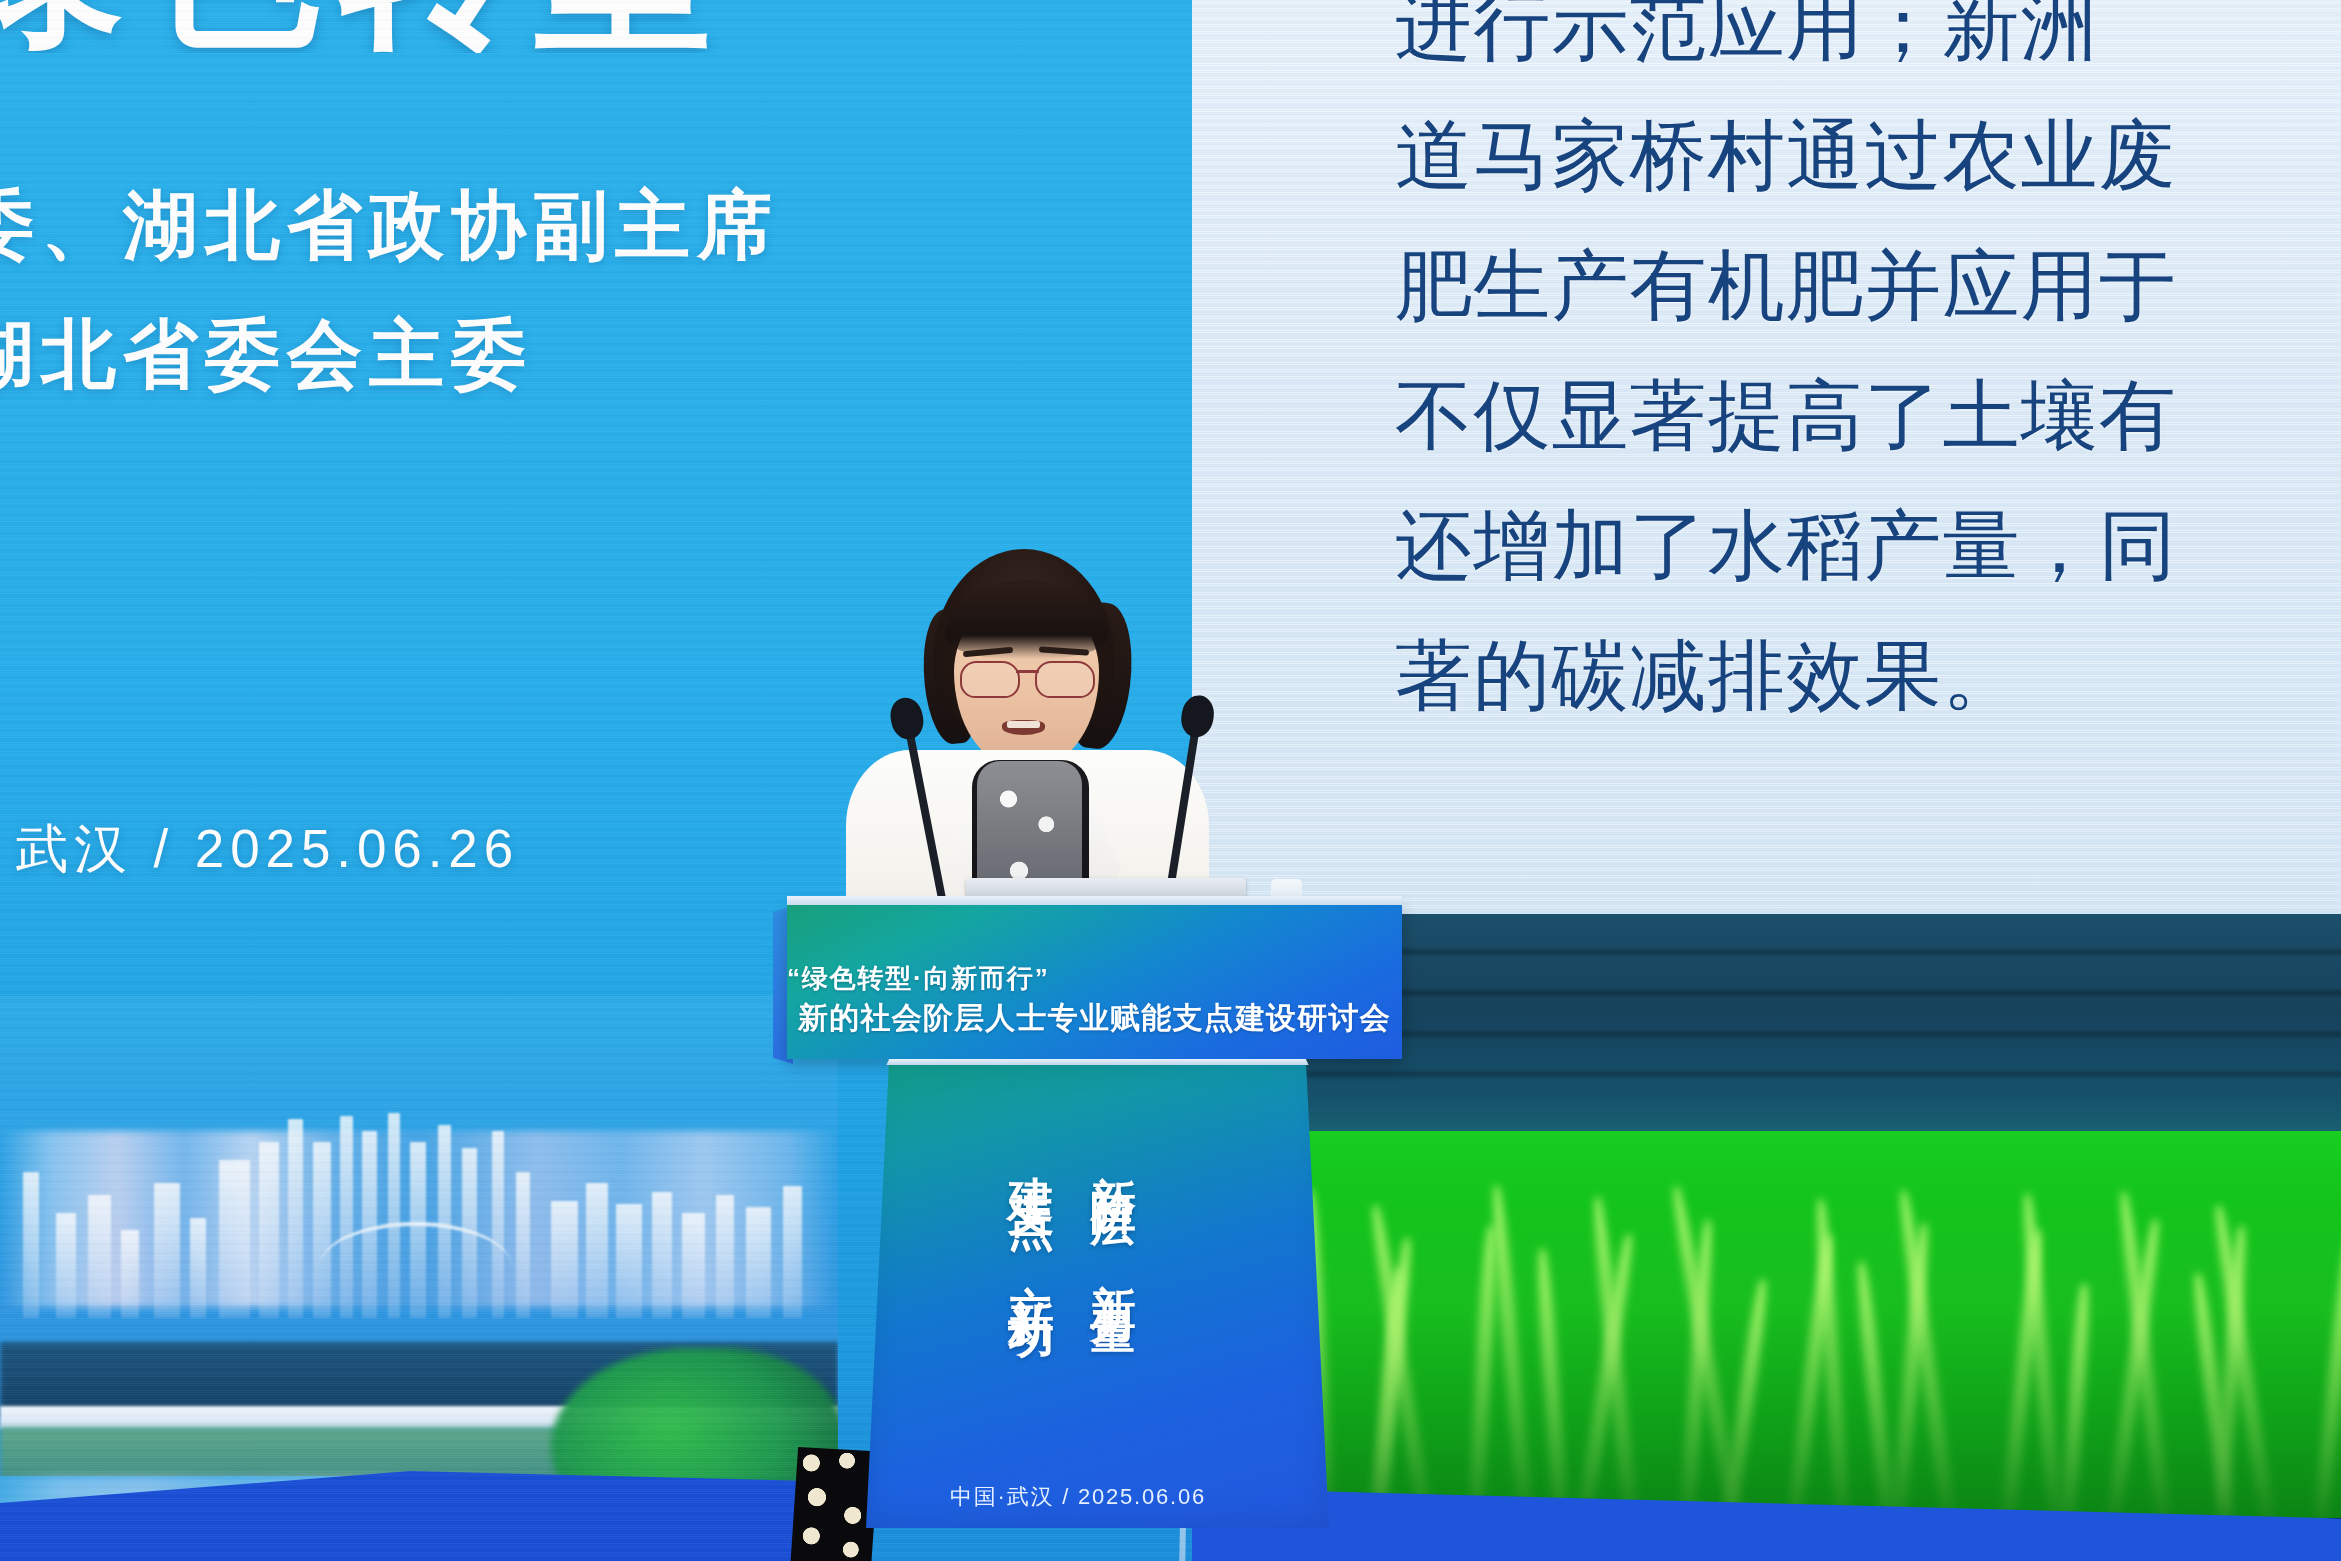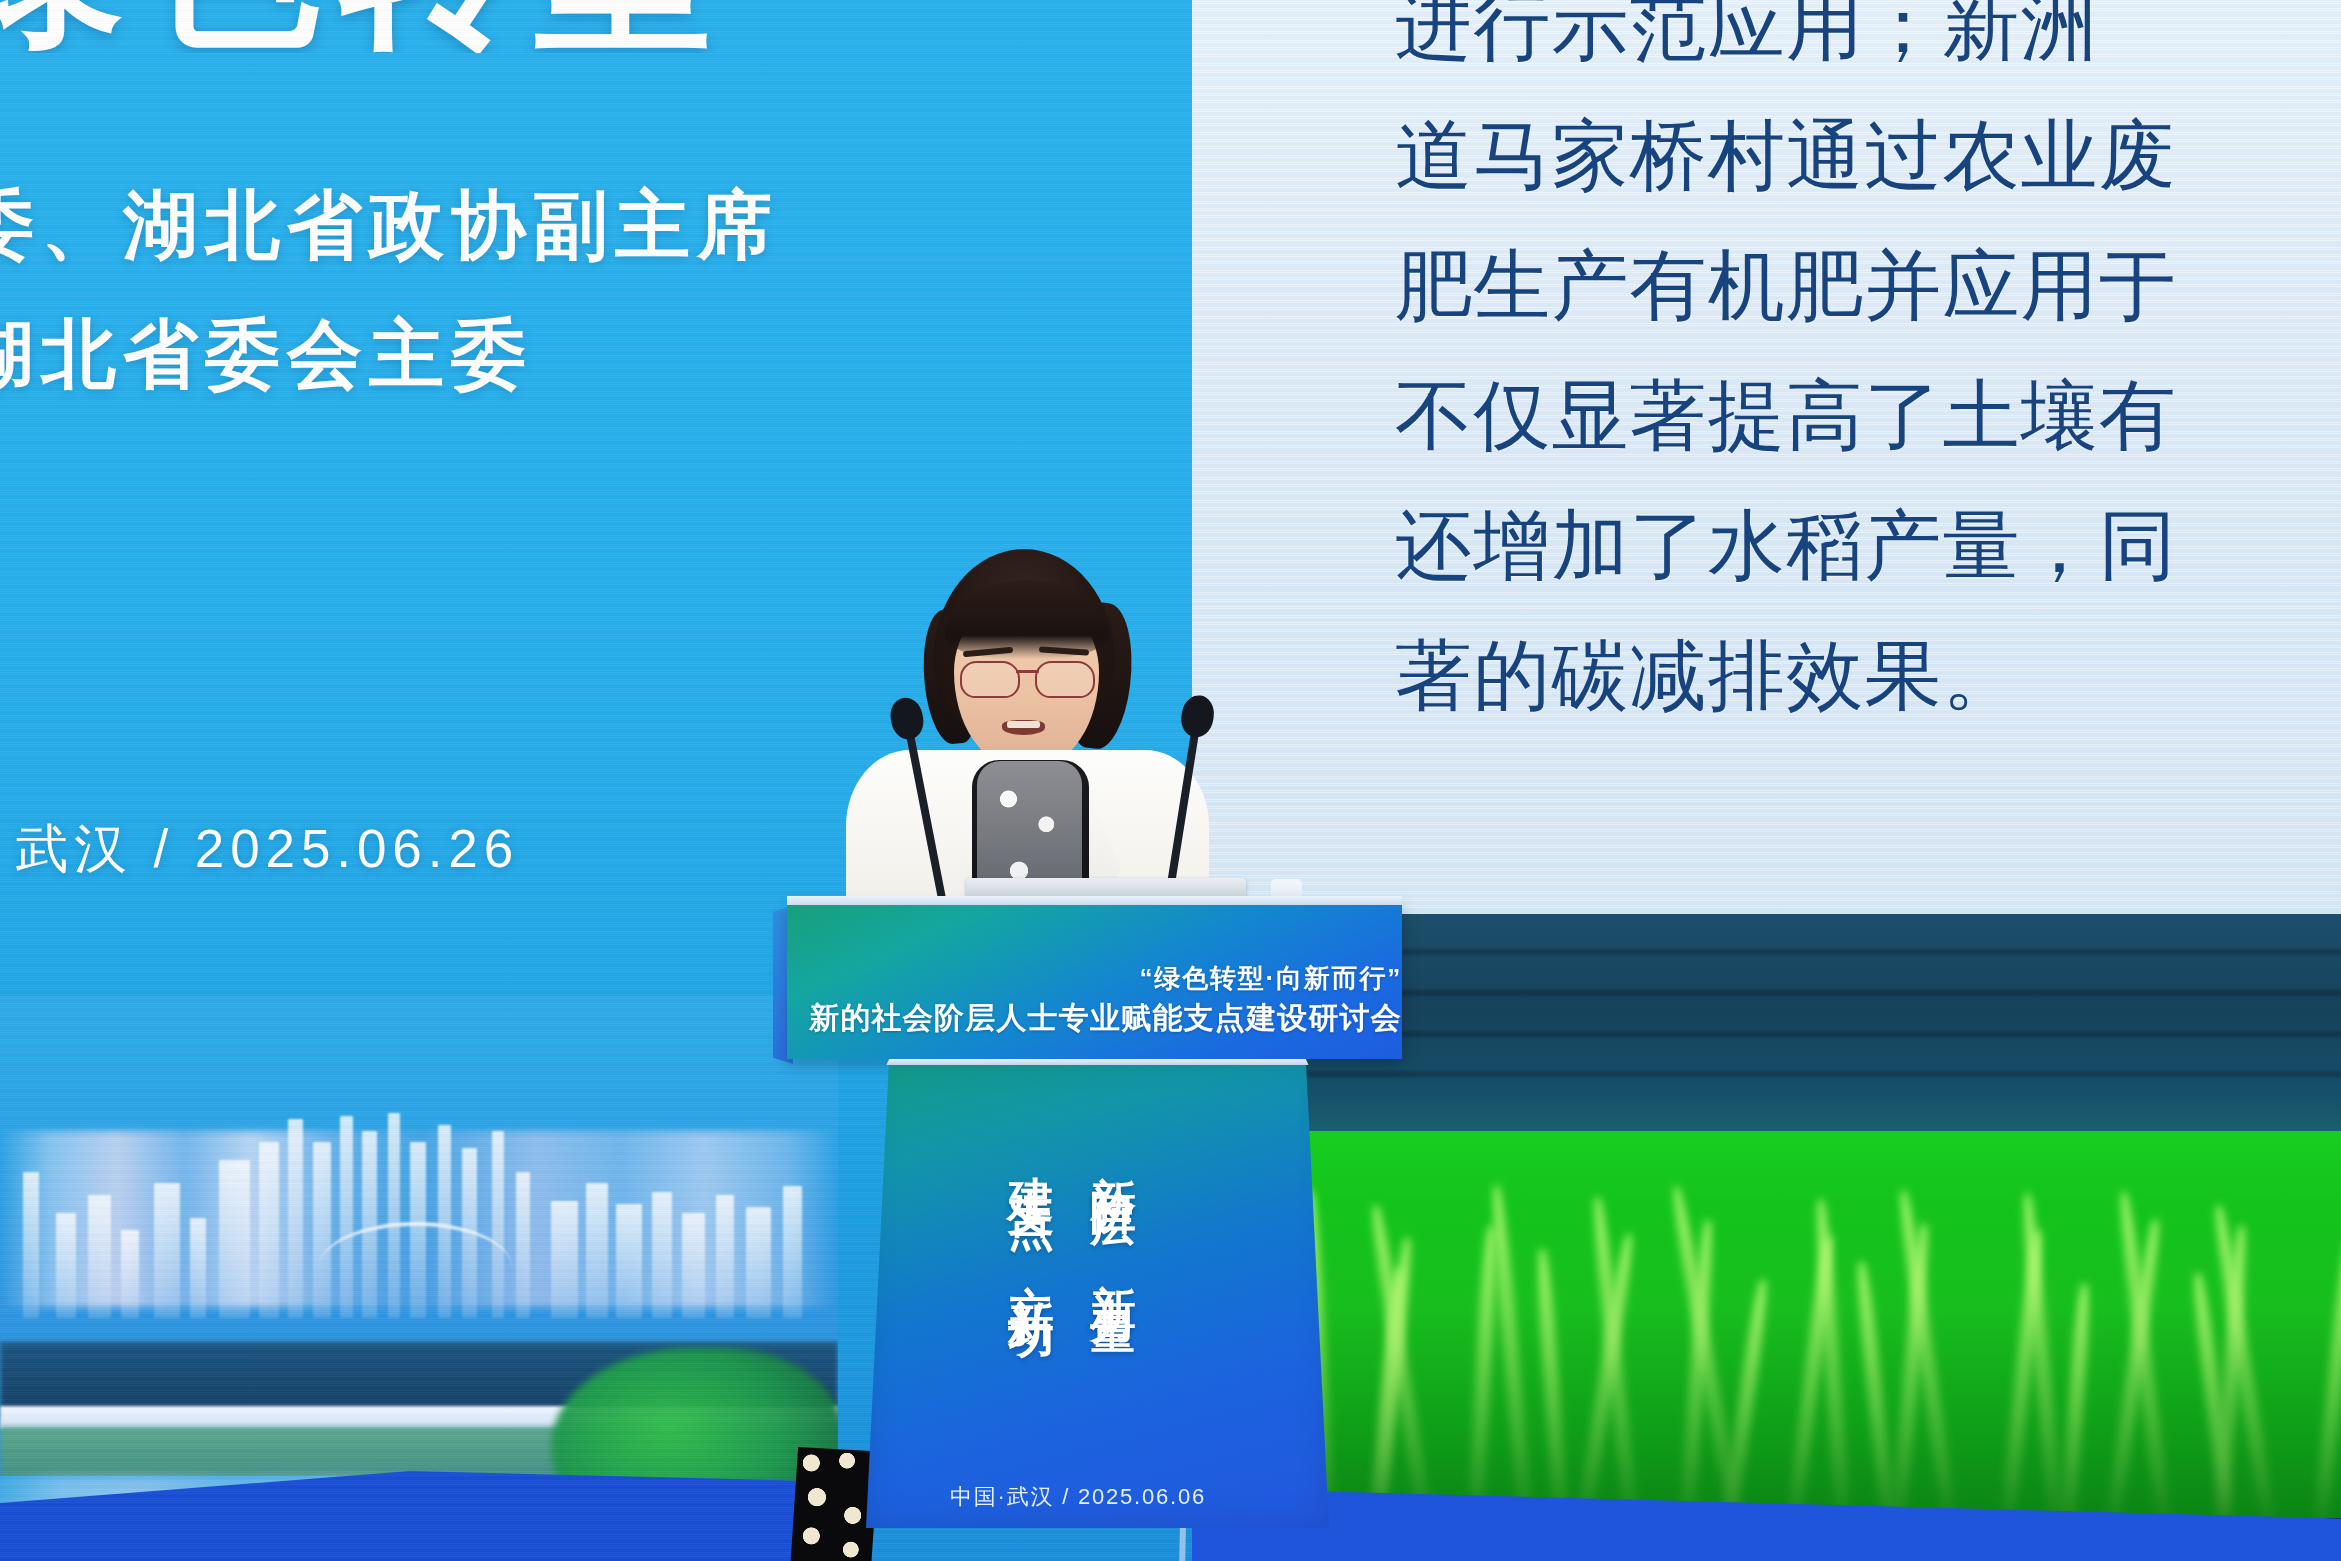--- a/index.html
+++ b/index.html
@@ -274,26 +274,26 @@
   .podium-head-side{
     position:absolute;left:773px;top:906px;width:20px;height:158px;
     background:linear-gradient(180deg,#2e8fe2,#2a6fe2);
     clip-path:polygon(0 5.9px,100% 0,100% 100%,0 96%);
   }
   .podium-head-top{
     position:absolute;left:787px;top:896px;width:615px;height:9.4px;
     background:linear-gradient(180deg,#eaf3fb,#c9dcee);
   }
   .podium-title-main{
-    position:absolute;left:787px;top:961px;width:615px;text-align:right;
+    position:absolute;left:787px;top:961px;width:615px;text-align:left;
     color:#ffffff;font-size:26px;font-weight:700;letter-spacing:1.8px;
     text-shadow:0 1.2px 2.9px rgba(0,40,90,.35);
   }
   .podium-title-sub{
-    position:absolute;left:787px;top:998px;width:615px;text-align:right;
+    position:absolute;left:787px;top:998px;width:615px;text-align:center;
     color:#ffffff;font-size:30px;font-weight:700;letter-spacing:1.2px;
     text-shadow:0 1.2px 2.9px rgba(0,40,90,.35);
   }
   .podium-body{
     position:absolute;left:866px;top:1059px;width:463px;height:469px;
     background:linear-gradient(165deg,#129C86 0%,#1296A8 18%,#1277CE 46%,#1C62DF 72%,#2257DE 100%);
     clip-path:polygon(5% 0,95% 0,100% 100%,0 100%);
     box-shadow:inset 0 0 35px rgba(0,0,0,.12);
   }
   .podium-body-edge{

